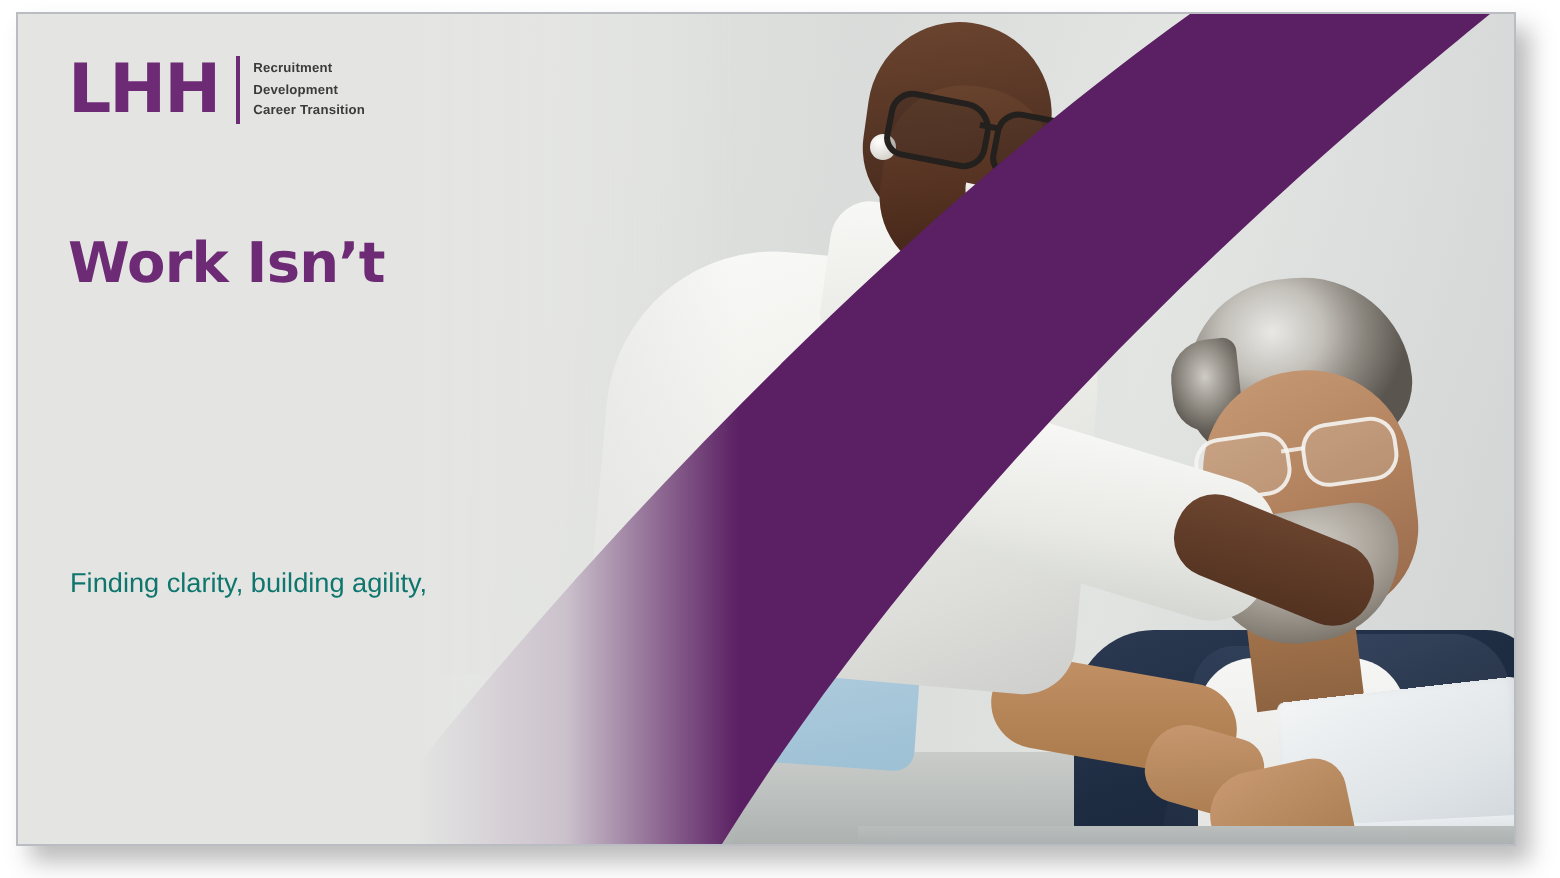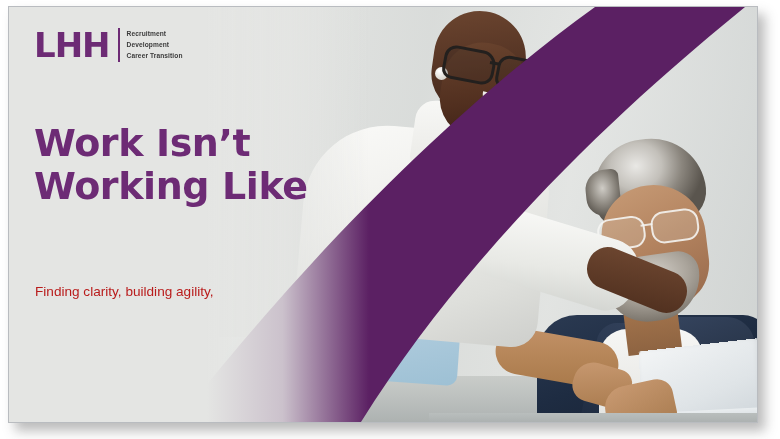--- a/index.html
+++ b/index.html
@@ -270,43 +270,43 @@
 
   
   .text-veil {
     position: absolute; left: 0; top: 0; width: 360px; height: 415px;
     background: linear-gradient(90deg,
       rgba(228,229,227,1) 0%, rgba(228,229,227,1) 55%,
       rgba(228,229,227,.82) 76%, rgba(228,229,227,0) 100%);
   }
 
   
-  .logo { position: absolute; left: 25px; top: 20px; display: flex; align-items: center; }
+  .logo { position: absolute; left: 25px; top: 20px; display: flex; align-items: flex-end; }
   .logo-mark {
     font-size: 34px; font-weight: 700; letter-spacing: -1px;
     color: #6d2b75; line-height: 1; font-family: "DejaVu Sans", sans-serif;
   }
   .logo-rule { width: 2px; height: 34px; background: #6d2b75; margin: 1px 7px 0 8px; }
   .logo-tag {
     font-size: 6.6px; line-height: 1.62; font-weight: 700; color: #3b3b3b;
     letter-spacing: .1px; padding-top: 2px;
   }
 
   
   .headline {
     position: absolute; left: 25px; top: 90px; width: 300px;
-    font-size: 38px; line-height: 1.13; font-weight: 700;
+    font-size: 28px; line-height: 1.13; font-weight: 700;
     color: #6d2b75; letter-spacing: -.4px;
     font-family: "DejaVu Sans", sans-serif;
   }
   .headline .hl-line { display: block; white-space: nowrap; }
 
   .subtitle {
     position: absolute; left: 26px; top: 261px; width: 290px;
-    font-size: 13.6px; line-height: 1.48; color: #b91c1c; font-weight: 400;
+    font-size: 13.6px; line-height: 1.48; color: #0f766e; font-weight: 400;
   }
   .subtitle .sub-line { display: block; }
 </style>
 </head>
 <body>
 
 <div id="slide-frame">
 
   <div class="photo-stage">
     <div class="wall-shade"></div>
@@ -367,20 +367,19 @@
     <span class="logo-rule"></span>
     <span class="logo-tag">
       <span>Recruitment</span><br>
       <span>Development</span><br>
       <span>Career Transition</span>
     </span>
   </div>
 
   <h1 class="headline">
     <span class="hl-line">Work Isn’t</span>
-    <span class="hl-line">Working Like</span>
   </h1>
 
   <p class="subtitle">
     <span class="sub-line">Finding clarity, building agility,</span>
   </p>
 
 </div>
 
 </body></html>

